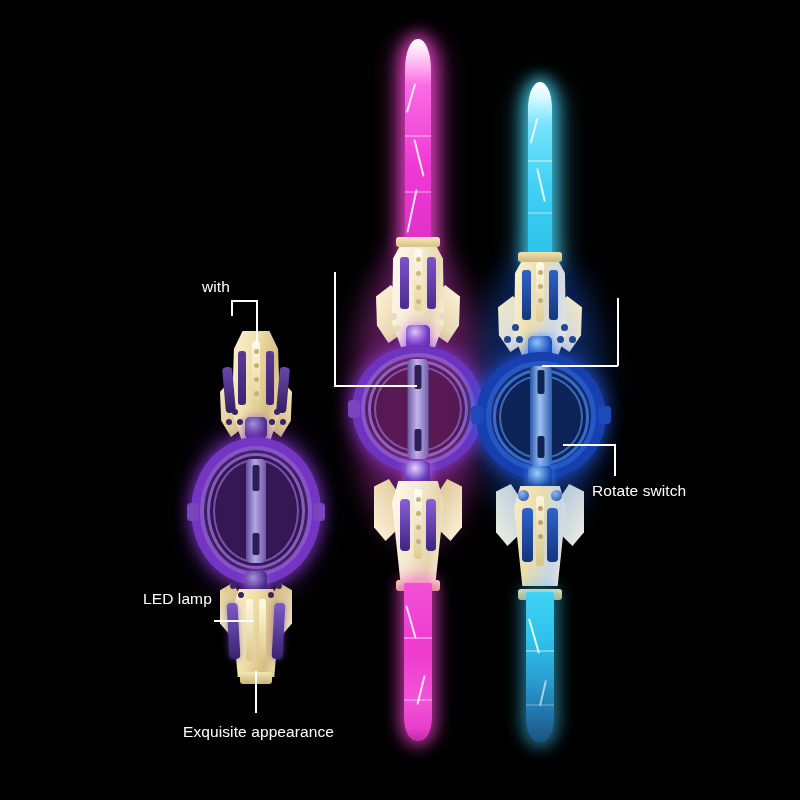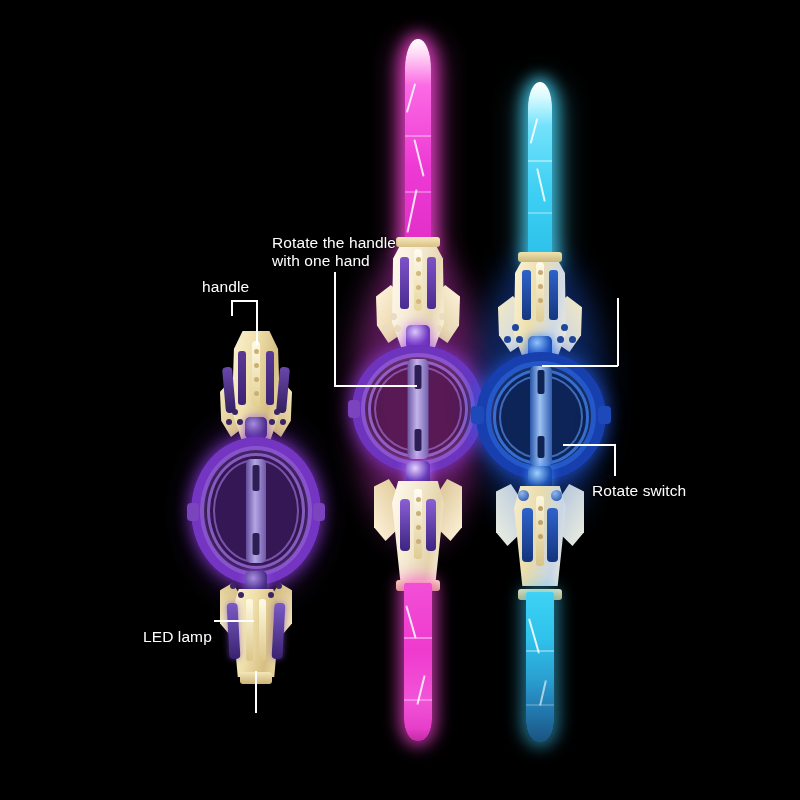--- a/index.html
+++ b/index.html
@@ -364,24 +364,23 @@
   <div class="leader v" style="left:617px;top:298px;height:68px;"></div>
   <div class="leader h" style="left:542px;top:365px;width:76px;"></div>
 
   <div class="leader h" style="left:563px;top:444px;width:52px;"></div>
   <div class="leader v" style="left:614px;top:444px;height:32px;"></div>
 
   <div class="leader h" style="left:214px;top:620px;width:40px;"></div>
 
   <div class="leader v" style="left:255px;top:671px;height:42px;"></div>
 
-  <div class="callout" style="left:202px;top:278px;">handle</div>
-
-  <div class="callout" style="left:272px;top:234px;">Rotate the handle
-with one hand</div>
+  <div class="callout" style="left:202px;top:278px;">with</div>
+
 
 
   <div class="callout" style="left:592px;top:482px;">Rotate switch</div>
 
-  <div class="callout" style="left:143px;top:628px;">LED lamp</div>
-
+  <div class="callout" style="left:143px;top:590px;">LED lamp</div>
+
+  <div class="callout" style="left:183px;top:723px;">Exquisite appearance</div>
 
 </div>
 
 </body></html>

